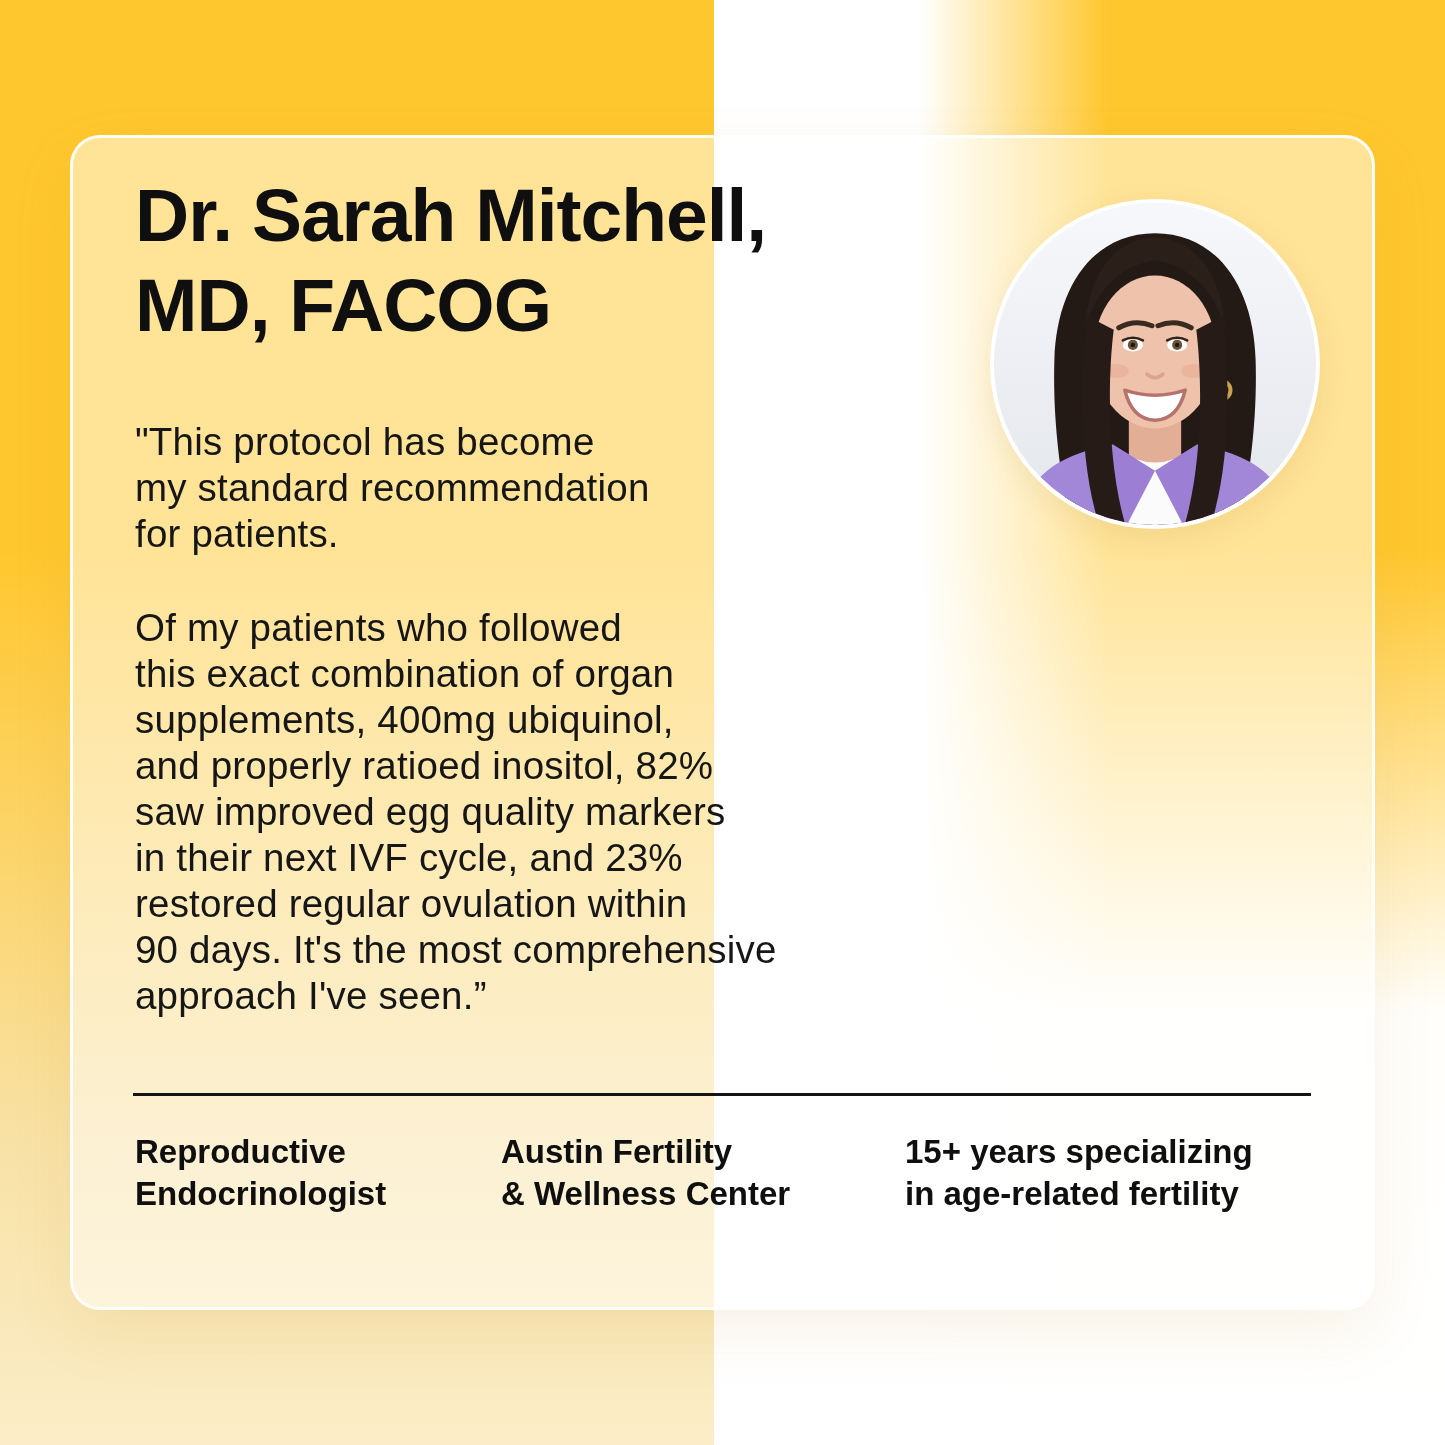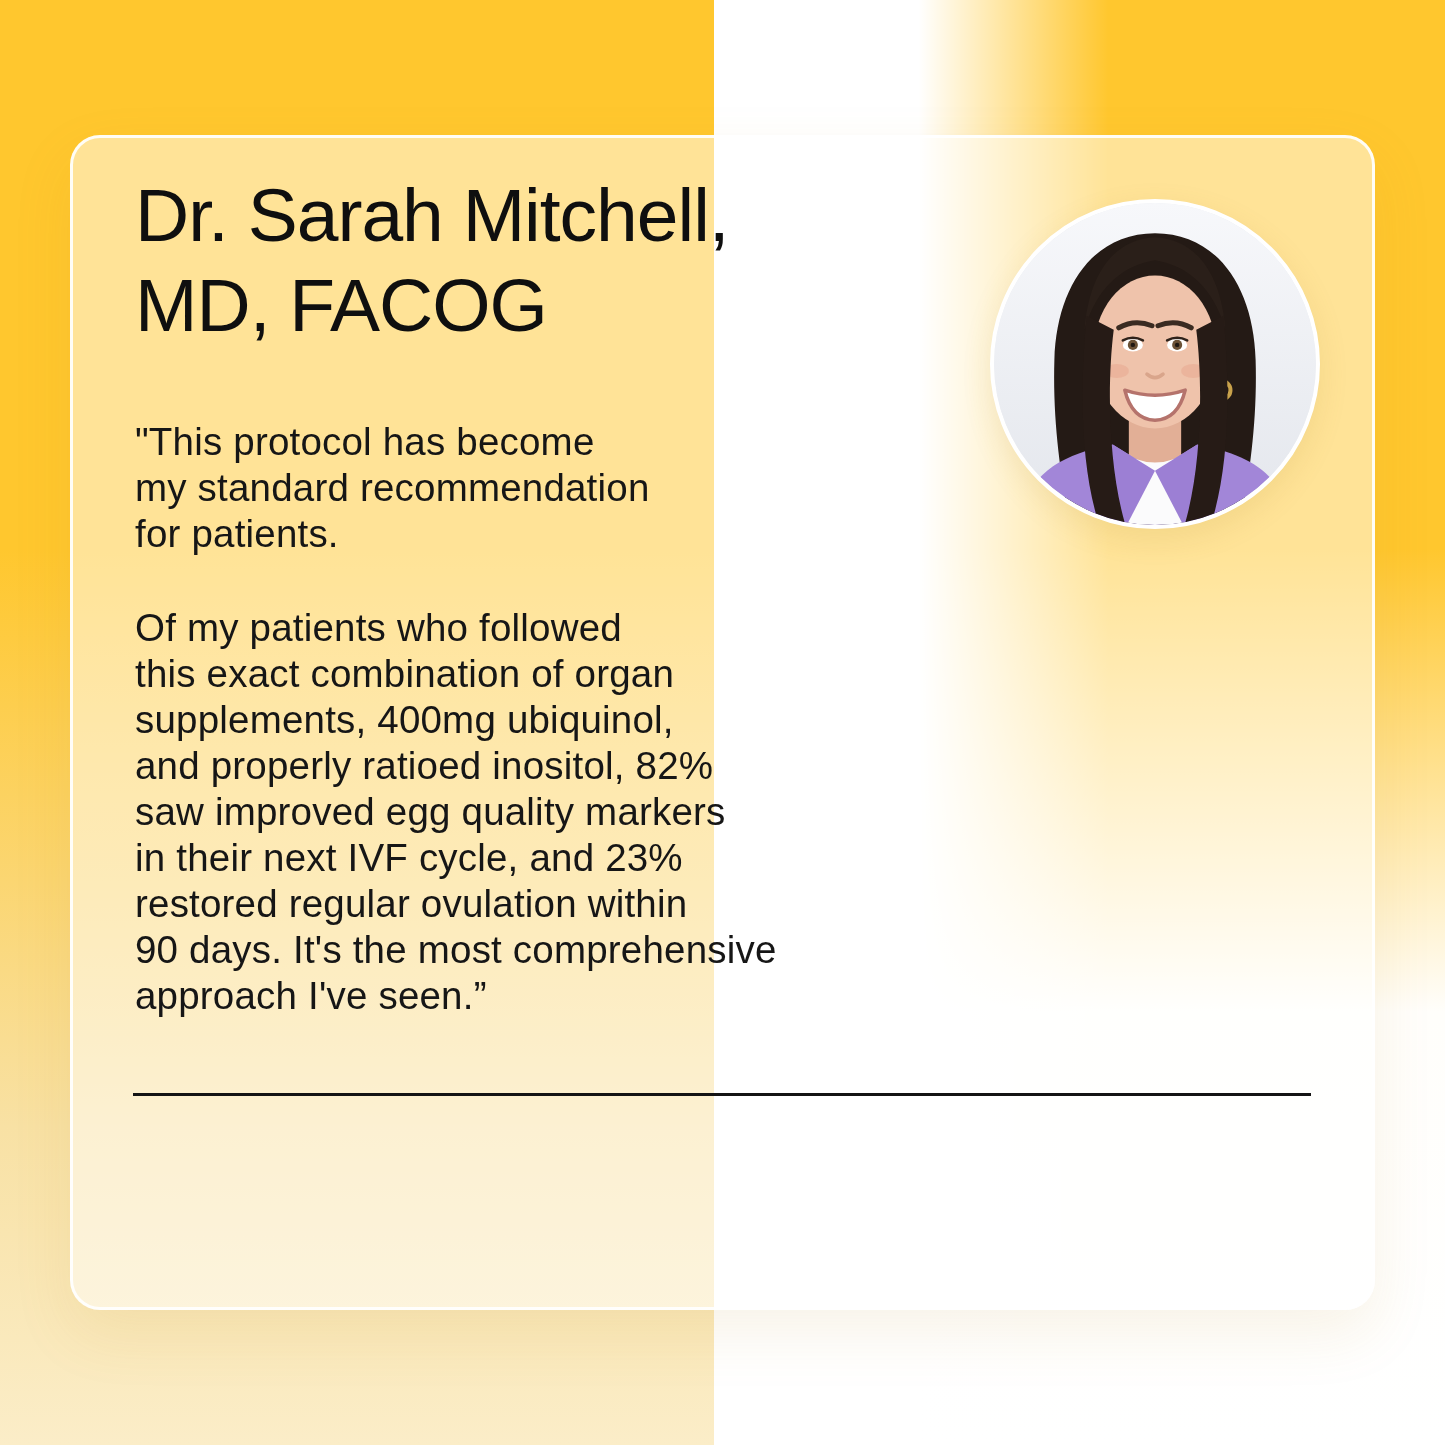--- a/index.html
+++ b/index.html
@@ -22,21 +22,21 @@
   .card {
     position:absolute; left:70px; top:135px; width:1305px; height:1175px;
     box-sizing:border-box;
     background:rgba(255,255,255,0.50);
     border:3px solid rgba(255,255,255,0.92);
     border-radius:30px;
     box-shadow:0 24px 60px rgba(185,135,25,0.10);
   }
   .doctor-name {
     position:absolute; left:62px; top:32px; margin:0;
-    font-size:75px; font-weight:400; line-height:1.2; letter-spacing:-1px;
+    font-size:75px; font-weight:700; line-height:1.2; letter-spacing:-1px;
     color:#0F0F0F; white-space:pre-line;
   }
   .quote {
     position:absolute; left:62px; top:281px; width:870px;
     font-size:38.5px; line-height:46px; color:#161616;
   }
   .quote p { margin:0 0 48px 0; white-space:pre-line; letter-spacing:0.2px; }
   .divider {
     position:absolute; left:60px; top:955px; width:1178px; height:3px;
     background:#141414; border:none; margin:0;
@@ -82,20 +82,28 @@
 and properly ratioed inositol, 82%
 saw improved egg quality markers
 in their next IVF cycle, and 23%
 restored regular ovulation within
 90 days. It's the most comprehensive
 approach I've seen.”</p>
     </div>
 
     <div class="divider"></div>
 
+    <div class="credentials">
+      <p class="cred cred-1">Reproductive
+Endocrinologist</p>
+      <p class="cred cred-2">Austin Fertility
+&amp; Wellness Center</p>
+      <p class="cred cred-3">15+ years specializing
+in age-related fertility</p>
+    </div>
 
     <div class="avatar">
       <svg viewBox="0 0 320 320">
         <defs>
           <clipPath id="ac">
               <circle cx="160" cy="160" r="160"></circle>
             </clipPath>
           <linearGradient id="abg" x1="0" y1="0" x2="0" y2="1">
             <stop offset="0" stop-color="#F7F8FB"></stop>
             <stop offset="1" stop-color="#E3E6EC"></stop>

